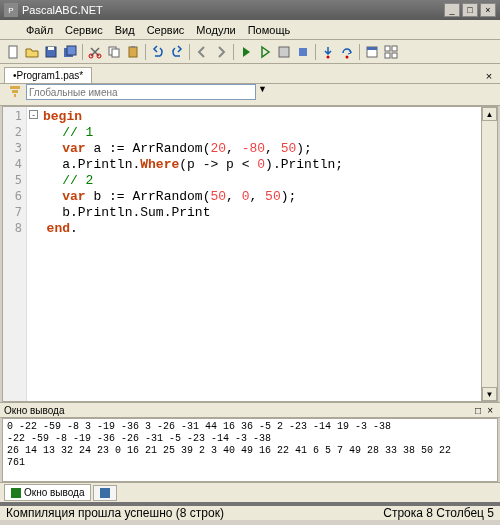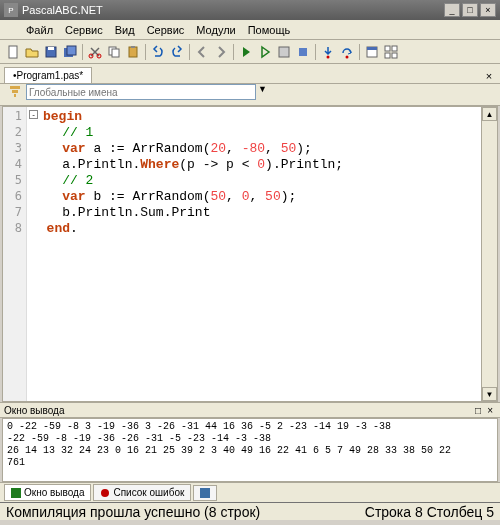--- a/index.html
+++ b/index.html
@@ -31,21 +31,21 @@
 .scrollbar-v { width: 16px; background: #ece9d8; border-left: 1px solid #aca899; position: relative; }
 .sb-btn { height: 14px; background: #ece9d8; border: 1px solid #aca899; display:flex; align-items:center; justify-content:center; font-size:8px; cursor:pointer; }
 .output-title { background: #ece9d8; height: 16px; display: flex; align-items: center; padding: 0 4px; border-top: 1px solid #aca899; border-bottom: 1px solid #aca899; font-size: 10px; }
 .output-title-text { flex: 1; }
 .output-close { cursor: pointer; padding: 0 3px; }
 .output-body { background: #fff; height: 64px; padding: 2px 4px; font-family: 'Courier New', monospace; font-size: 10px; line-height: 12px; white-space: pre-wrap; word-break: break-all; border: 1px solid #aca899; margin: 0 2px; overflow: auto; }
 .bottom-tabs { background: #ece9d8; height: 20px; display: flex; align-items: center; padding: 0 4px; border-top: 1px solid #aca899; gap: 2px; }
 .btab { display: flex; align-items: center; gap: 3px; padding: 2px 6px; border: 1px solid #aca899; background: #f5f5f5; font-size: 10px; cursor: pointer; }
 .btab.active { background: #fff; }
 .btab-icon { width: 10px; height: 10px; }
-.statusbar { background: #ece9d8; height: 18px; display: flex; align-items: center; padding: 0 6px; border-top: 1px solid #737373; font-size: 14px; }
+.statusbar { background: #ece9d8; height: 18px; display: flex; align-items: center; padding: 0 6px; border-top: 4px solid #737373; font-size: 12px; }
 .status-left { flex: 1; }
 </style>
 </head>
 <body>
 
 <div class="titlebar">
   <div class="titlebar-icon">P</div>
   <div class="titlebar-title">PascalABC.NET</div>
   <div class="titlebar-buttons">
     <div class="titlebar-btn">_</div>
@@ -237,26 +237,20 @@
 
 <div class="bottom-tabs">
   <div class="btab active">
     <svg class="btab-icon" viewBox="0 0 10 10">
         <rect width="10" height="10" fill="#1e7b1e"></rect>
       </svg>
     <span>Окно вывода</span>
   </div>
   <div class="btab">
     <svg class="btab-icon" viewBox="0 0 10 10">
-        <circle cx="5" cy="5" r="4" fill="#c00000"></circle>
-      </svg>
-    <span>Список ошибок</span>
-  </div>
-  <div class="btab">
-    <svg class="btab-icon" viewBox="0 0 10 10">
         <rect width="10" height="10" fill="#3b6ea5"></rect>
       </svg>
   </div>
 </div>
 
 <div class="statusbar">
   <span class="status-left">Компиляция прошла успешно (8 строк)</span>
   <span>Строка 8 Столбец 5</span>
 </div>
 

